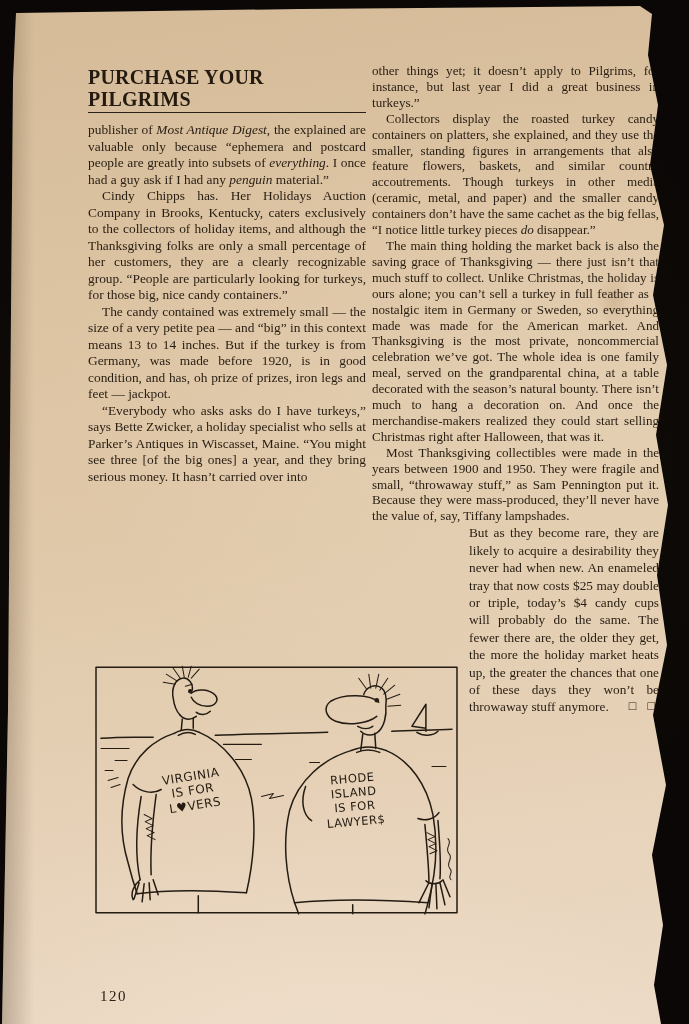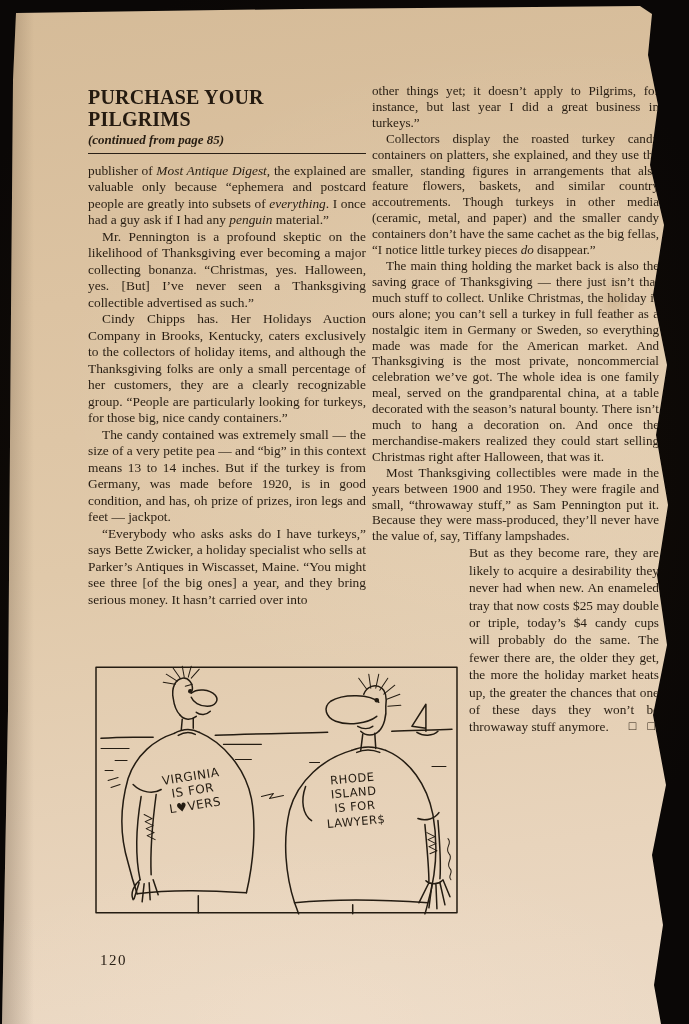--- a/index.html
+++ b/index.html
@@ -16,21 +16,21 @@
       radial-gradient(26px 38px at 614px 300px, rgba(150,110,60,.20), transparent 70%),
       radial-gradient(120% 55% at 82% 38%, rgba(255,248,236,.16), transparent 62%),
       radial-gradient(90% 30% at 45% 100%, rgba(255,242,228,.18), transparent 60%),
       linear-gradient(90deg, rgba(52,33,16,.28) 0px, rgba(52,33,16,0) 34px),
       linear-gradient(172deg, #d5bb98 0%, #dcc3a2 28%, #e0c9aa 52%, #e8d4bc 82%, #ecdac6 100%);
     clip-path: polygon(16px 13px,300px 9px,640px 6px,652px 14px,648px 55px,658px 105px,
       650px 165px,664px 225px,653px 295px,667px 365px,656px 435px,668px 505px,
       657px 575px,667px 645px,653px 715px,666px 785px,652px 855px,663px 925px,
       654px 985px,661px 1024px,2px 1024px,8px 710px,11px 310px,13px 80px);
   }
-  .col{position:absolute;color:#271d12;text-align:justify;margin-top:20px;}
+  .col{position:absolute;color:#271d12;text-align:justify;}
   .col p{margin:0;}
   .col-left{left:88px;top:66px;width:278px;font-size:13.4px;line-height:16.5px;}
   .col-right{left:372px;top:63px;width:287px;font-size:13.1px;line-height:15.9px;}
   .indent{text-indent:14px;}
   .it, .col span.it{font-style:italic;}
   .title{font-size:20px;line-height:22px;font-weight:bold;letter-spacing:.2px;
     margin:0;color:#241a10;text-align:left;}
   .title span{display:block;}
   .continued{font-size:13px;font-weight:bold;font-style:italic;margin:2px 0 4px;text-align:left;}
   .rule{border:none;border-top:1.7px solid #2a2016;margin:2px 0 9px;}
@@ -39,38 +39,36 @@
   .endmark{float:right;letter-spacing:4px;font-size:12.5px;margin-left:6px;}
   .cartoon{position:absolute;left:95px;top:665px;width:363px;height:250px;}
   .cartoon path,.cartoon rect,.cartoon circle{fill:none;stroke:#241c12;
     stroke-width:1.5;stroke-linecap:round;stroke-linejoin:round;}
   .cartoon circle.eye{fill:#241c12;stroke-width:1;}
   .cartoon .thin{stroke-width:1;}
   .shirt{font-family:"DejaVu Sans",sans-serif;fill:#241c12;text-anchor:middle;
     letter-spacing:.5px;stroke:none;}
   .shirt-l{font-size:12px;}
   .shirt-r{font-size:11.5px;}
-  .pageno{position:absolute;left:100px;top:952px;font-size:15px;color:#2a2016;
+  .pageno{position:absolute;left:100px;top:988px;font-size:15px;color:#2a2016;
     letter-spacing:1.5px;}
 </style>
 </head>
 <body>
 
 <div class="backdrop"></div>
 
 <div class="page">
 
   <div class="col col-left">
     <h1 class="title">
       <span>PURCHASE YOUR PILGRIMS</span>
     </h1>
-    <div class="continued">(continued from page 85)</div>
     <hr class="rule">
     <p><span>publisher of </span><span class="it">Most Antique Digest</span><span>, the explained are valuable only because “ephemera and postcard people are greatly into subsets of </span><span class="it">everything</span><span>. I once had a guy ask if I had any </span><span class="it">penguin</span><span> material.”</span></p>
-    <p class="indent"><span>Mr. Pennington is a profound skeptic on the likelihood of Thanksgiving ever becoming a major collecting bonanza. “Christmas, yes. Halloween, yes. [But] I’ve never seen a Thanksgiving collectible advertised as such.”</span></p>
     <p class="indent"><span>Cindy Chipps has. Her Holidays Auction Company in Brooks, Kentucky, caters exclusively to the collectors of holiday items, and although the Thanksgiving folks are only a small percentage of her customers, they are a clearly recognizable group. “People are particularly looking for turkeys, for those big, nice candy containers.”</span></p>
     <p class="indent"><span>The candy contained was extremely small — the size of a very petite pea — and “big” in this context means 13 to 14 inches. But if the turkey is from Germany, was made before 1920, is in good condition, and has, oh prize of prizes, iron legs and feet — jackpot.</span></p>
     <p class="indent"><span>“Everybody who asks asks do I have turkeys,” says Bette Zwicker, a holiday specialist who sells at Parker’s Antiques in Wiscasset, Maine. “You might see three [of the big ones] a year, and they bring serious money. It hasn’t carried over into</span></p>
   </div>
 
   <div class="col col-right">
     <p><span>other things yet; it doesn’t apply to Pilgrims, for instance, but last year I did a great business in turkeys.”</span></p>
     <p class="indent"><span>Collectors display the roasted turkey candy containers on platters, she explained, and they use the smaller, standing figures in arrangements that also feature flowers, baskets, and similar country accoutrements. Though turkeys in other media (ceramic, metal, and paper) and the smaller candy containers don’t have the same cachet as the big fellas, “I notice little turkey pieces </span><span class="it">do</span><span> disappear.”</span></p>
     <p class="indent"><span>The main thing holding the market back is also the saving grace of Thanksgiving — there just isn’t that much stuff to collect. Unlike Christmas, the holiday is ours alone; you can’t sell a turkey in full feather as a nostalgic item in Germany or Sweden, so everything made was made for the American market. And Thanksgiving is the most private, noncommercial celebration we’ve got. The whole idea is one family meal, served on the grandparental china, at a table decorated with the season’s natural bounty. There isn’t much to hang a decoration on. And once the merchandise-makers realized they could start selling Christmas right after Halloween, that was it.</span></p>
     <p class="indent"><span>Most Thanksgiving collectibles were made in the years between 1900 and 1950. They were fragile and small, “throwaway stuff,” as Sam Pennington put it. Because they were mass-produced, they’ll never have the value of, say, Tiffany lampshades.</span></p>

